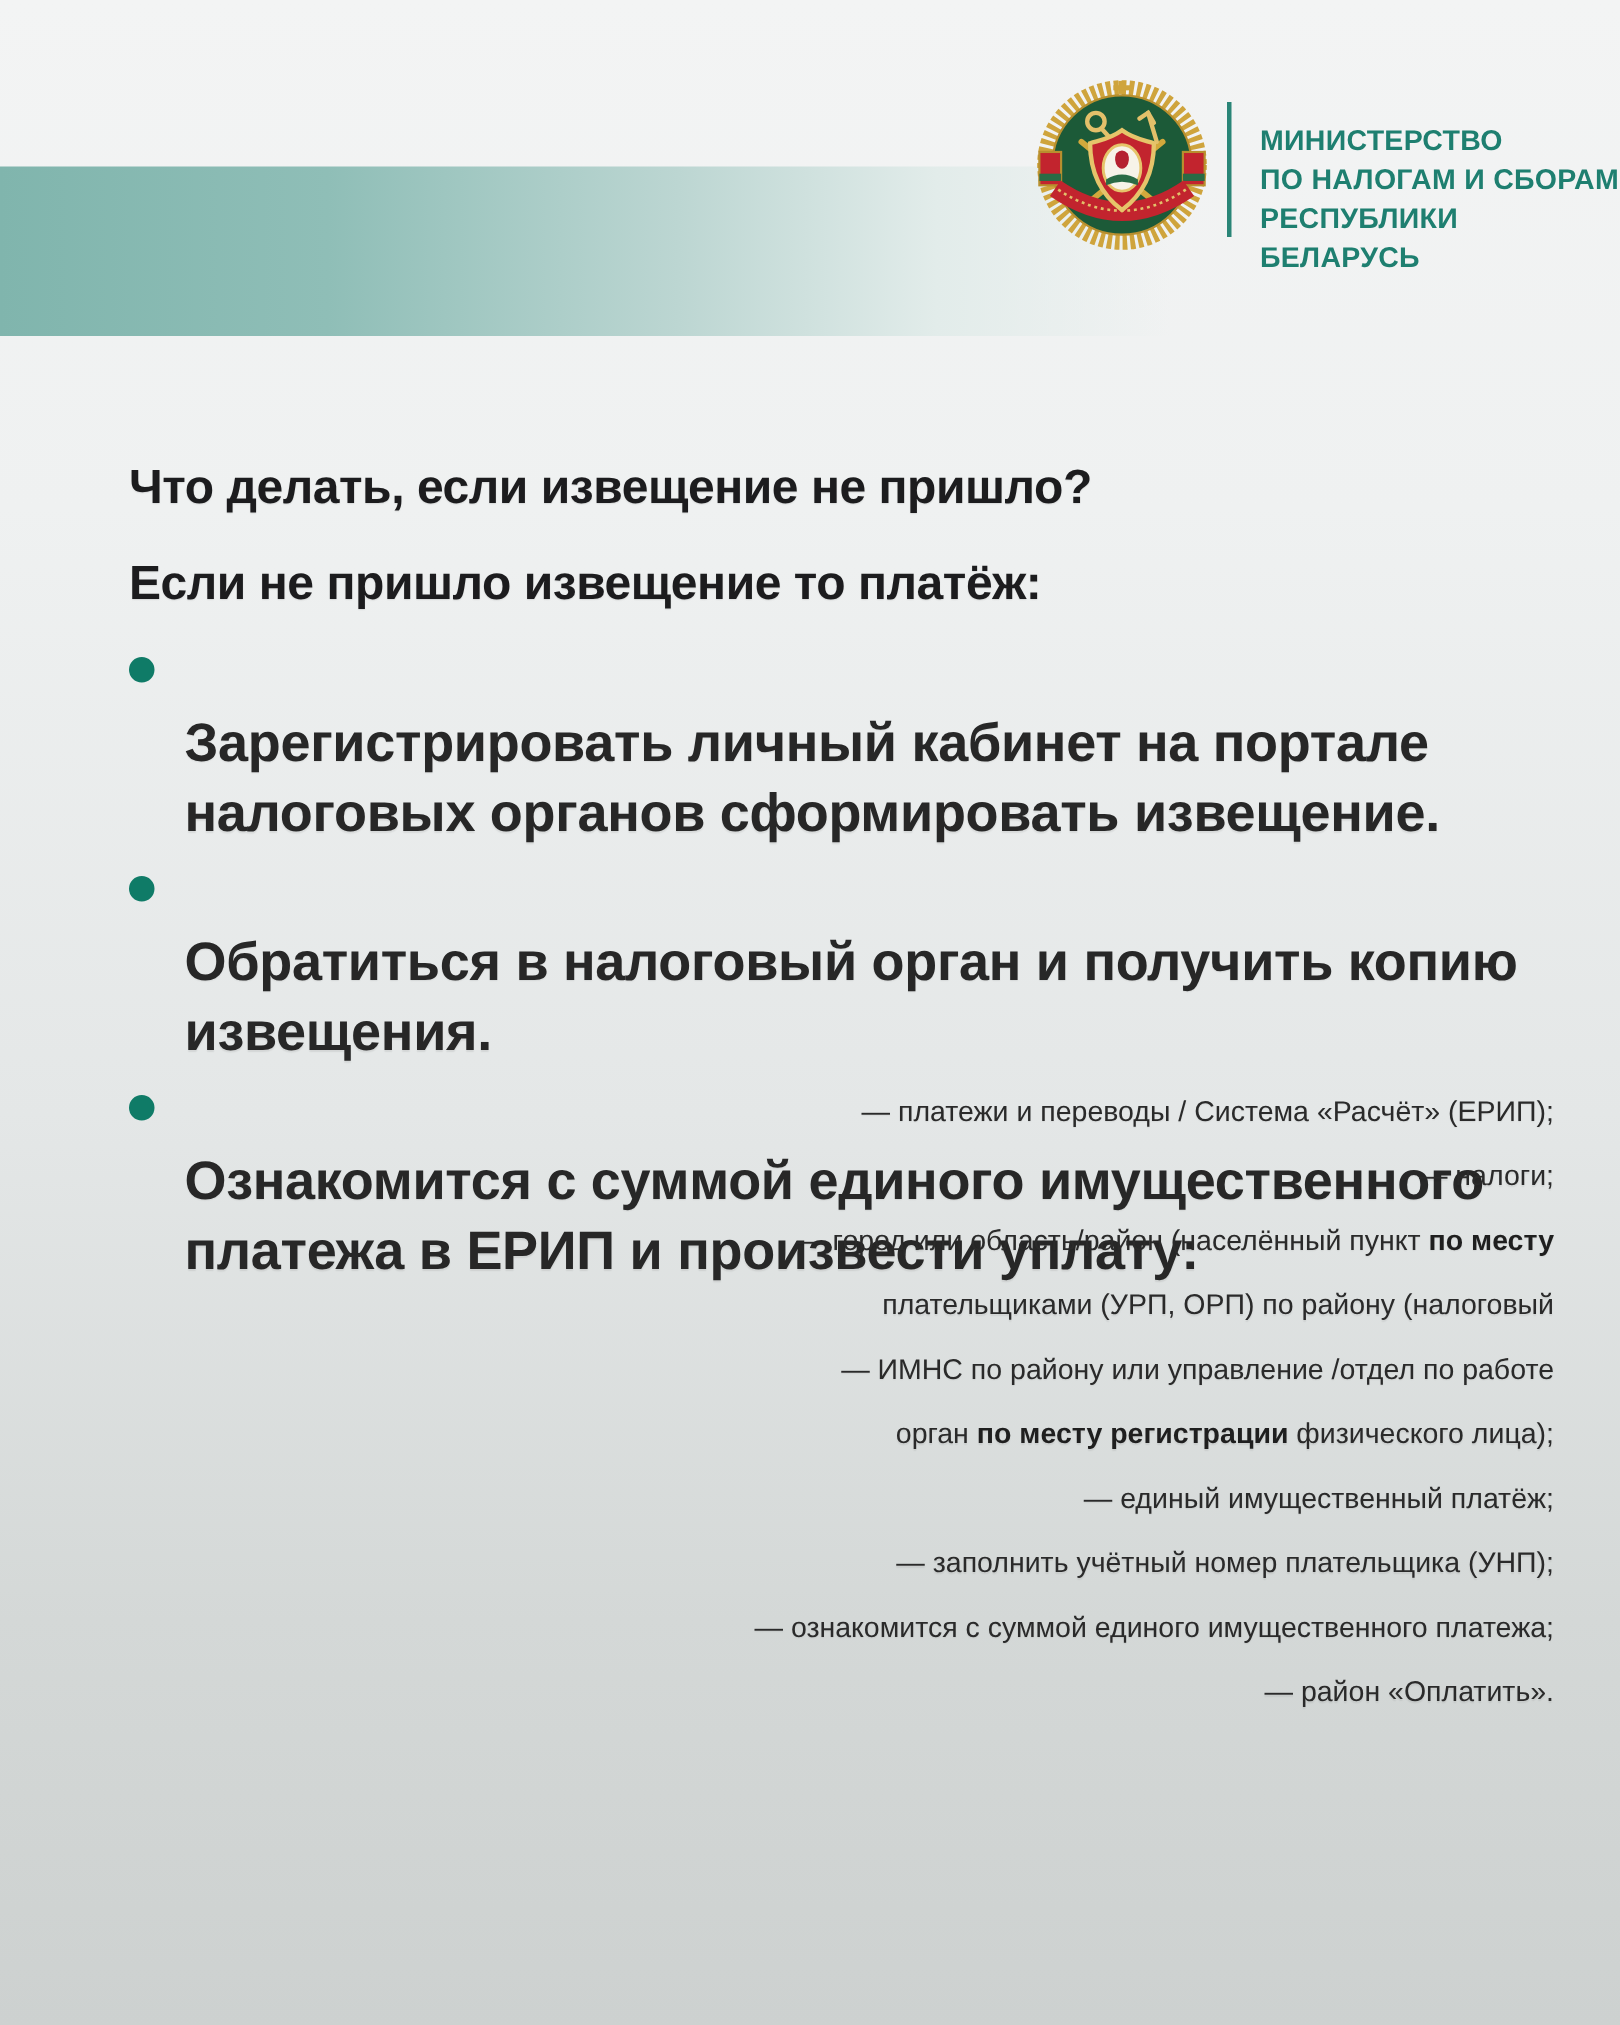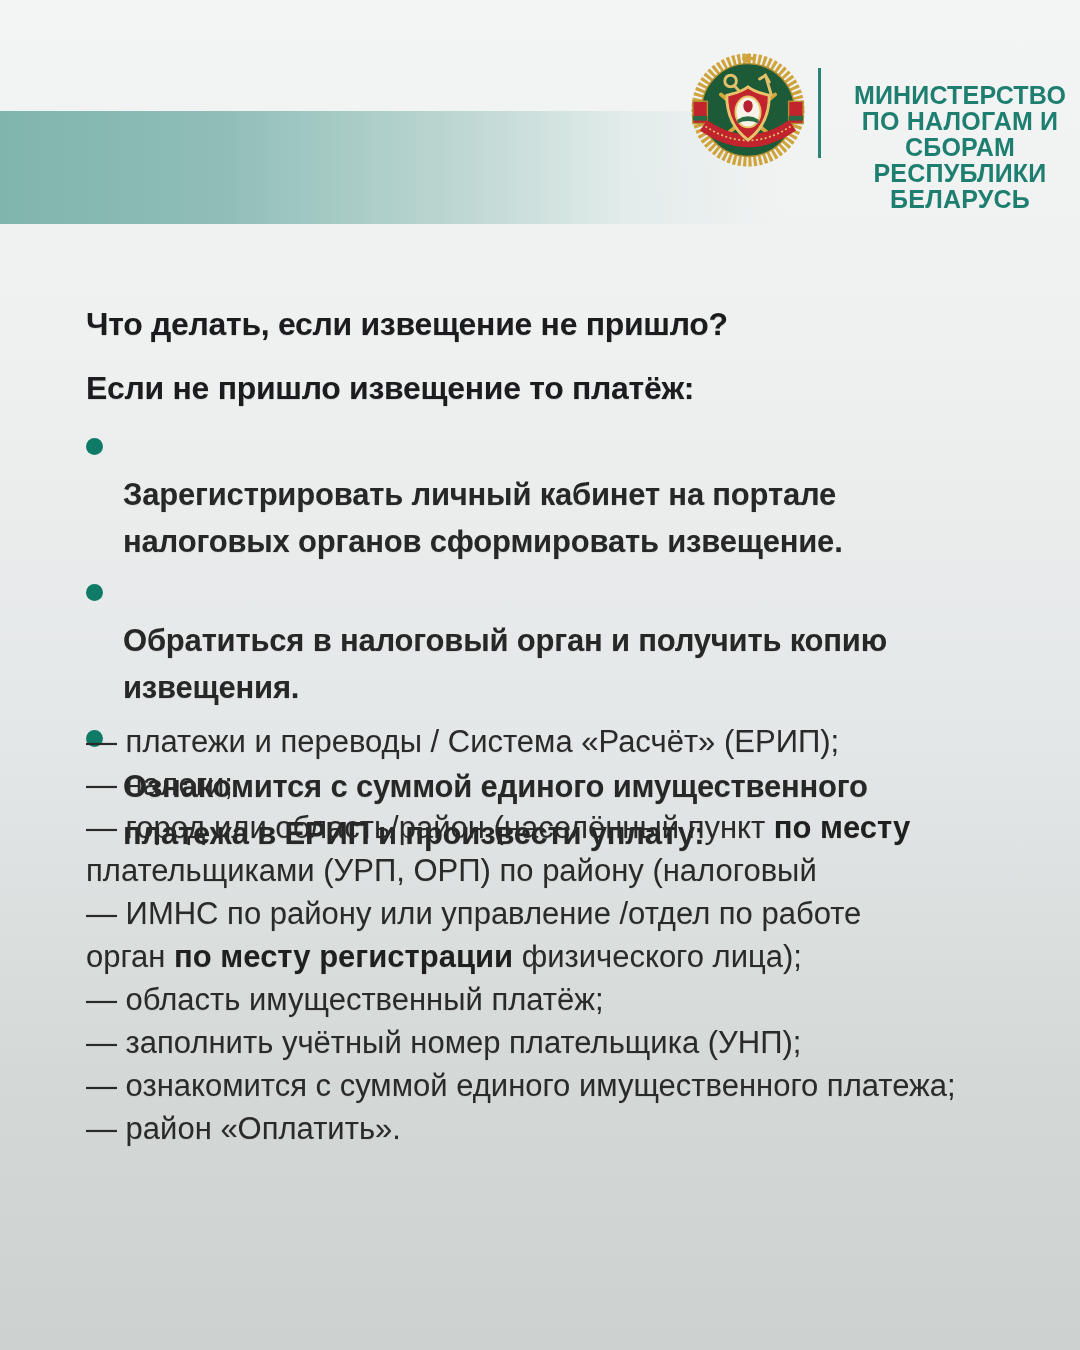--- a/index.html
+++ b/index.html
@@ -14,47 +14,48 @@
   
   .band{
     position:absolute;left:0;top:111px;width:780px;height:113px;
     background:linear-gradient(90deg,#80b5ad 0%,#8fbeb7 28%,#bcd6d2 58%,#e2ecea 80%,rgba(240,242,242,0) 100%);
   }
   
   .emblem{position:absolute;left:690px;top:52px;width:116px;height:116px;}
   .divider{position:absolute;left:818px;top:68px;width:3px;height:90px;background:#2a8577;}
   .ministry{
     position:absolute;left:840px;top:82px;
-    font-size:25px;font-weight:700;line-height:26px;
-    color:#1e7f70;letter-spacing:.2px;white-space:pre-line;text-align:center;
+    font-size:19px;font-weight:700;line-height:26px;
+    color:#1e7f70;letter-spacing:.2px;white-space:pre-line;
   }
   
   .title{
     position:absolute;left:86px;top:292px;width:940px;
     font-size:32px;font-weight:700;line-height:64px;
     color:#1c1c1e;letter-spacing:-.3px;
     text-shadow:0 1px 1px rgba(0,0,0,.10);
   }
   
   .bullets{position:absolute;left:86px;top:424px;width:930px;}
   .bullet{
     position:relative;padding-left:37px;margin-bottom:5px;
-    font-size:31px;font-weight:600;line-height:47px;
+    font-size:36px;font-weight:600;line-height:47px;
     color:#272727;letter-spacing:-.2px;white-space:pre-line;
     text-shadow:0 1px 1px rgba(0,0,0,.08);
   }
   .dot{
     position:absolute;left:0;top:14px;width:17px;height:17px;
     border-radius:50%;background:#0f7b67;
   }
   
   .steps{
     position:absolute;left:86px;top:720px;width:950px;
-    font-size:31px;line-height:43px;color:#2a2a2a;
+    font-size:19px;line-height:43px;color:#2a2a2a;
     text-shadow:0 1px 1px rgba(0,0,0,.07);
+    text-align:right;
   }
   .step-line{min-height:43px;}
   .step-line .bold{font-weight:700;color:#1f1f1f;}
 </style>
 </head>
 <body>
 
 <div class="canvas">
 
   <div class="band"></div>
@@ -125,19 +126,19 @@
     </div>
   </div>
 
   <div class="steps">
       <div class="step-line"><span>— платежи и переводы / Система «Расчёт» (ЕРИП);</span></div>
       <div class="step-line"><span>— налоги;</span></div>
       <div class="step-line"><span>— город или область/район (населённый пункт </span><span class="bold">по месту</span></div>
       <div class="step-line"><span>плательщиками (УРП, ОРП) по району (налоговый</span></div>
       <div class="step-line"><span>— ИМНС по району или управление /отдел по работе</span></div>
       <div class="step-line"><span>орган </span><span class="bold">по месту регистрации</span><span> физического лица);</span></div>
-      <div class="step-line"><span>— область имущественный платёж;</span></div>
+      <div class="step-line"><span>— единый имущественный платёж;</span></div>
       <div class="step-line"><span>— заполнить учётный номер плательщика (УНП);</span></div>
       <div class="step-line"><span>— ознакомится с суммой единого имущественного платежа;</span></div>
       <div class="step-line"><span>— район «Оплатить».</span></div>
     </div>
 
 </div>
 
 </body></html>

